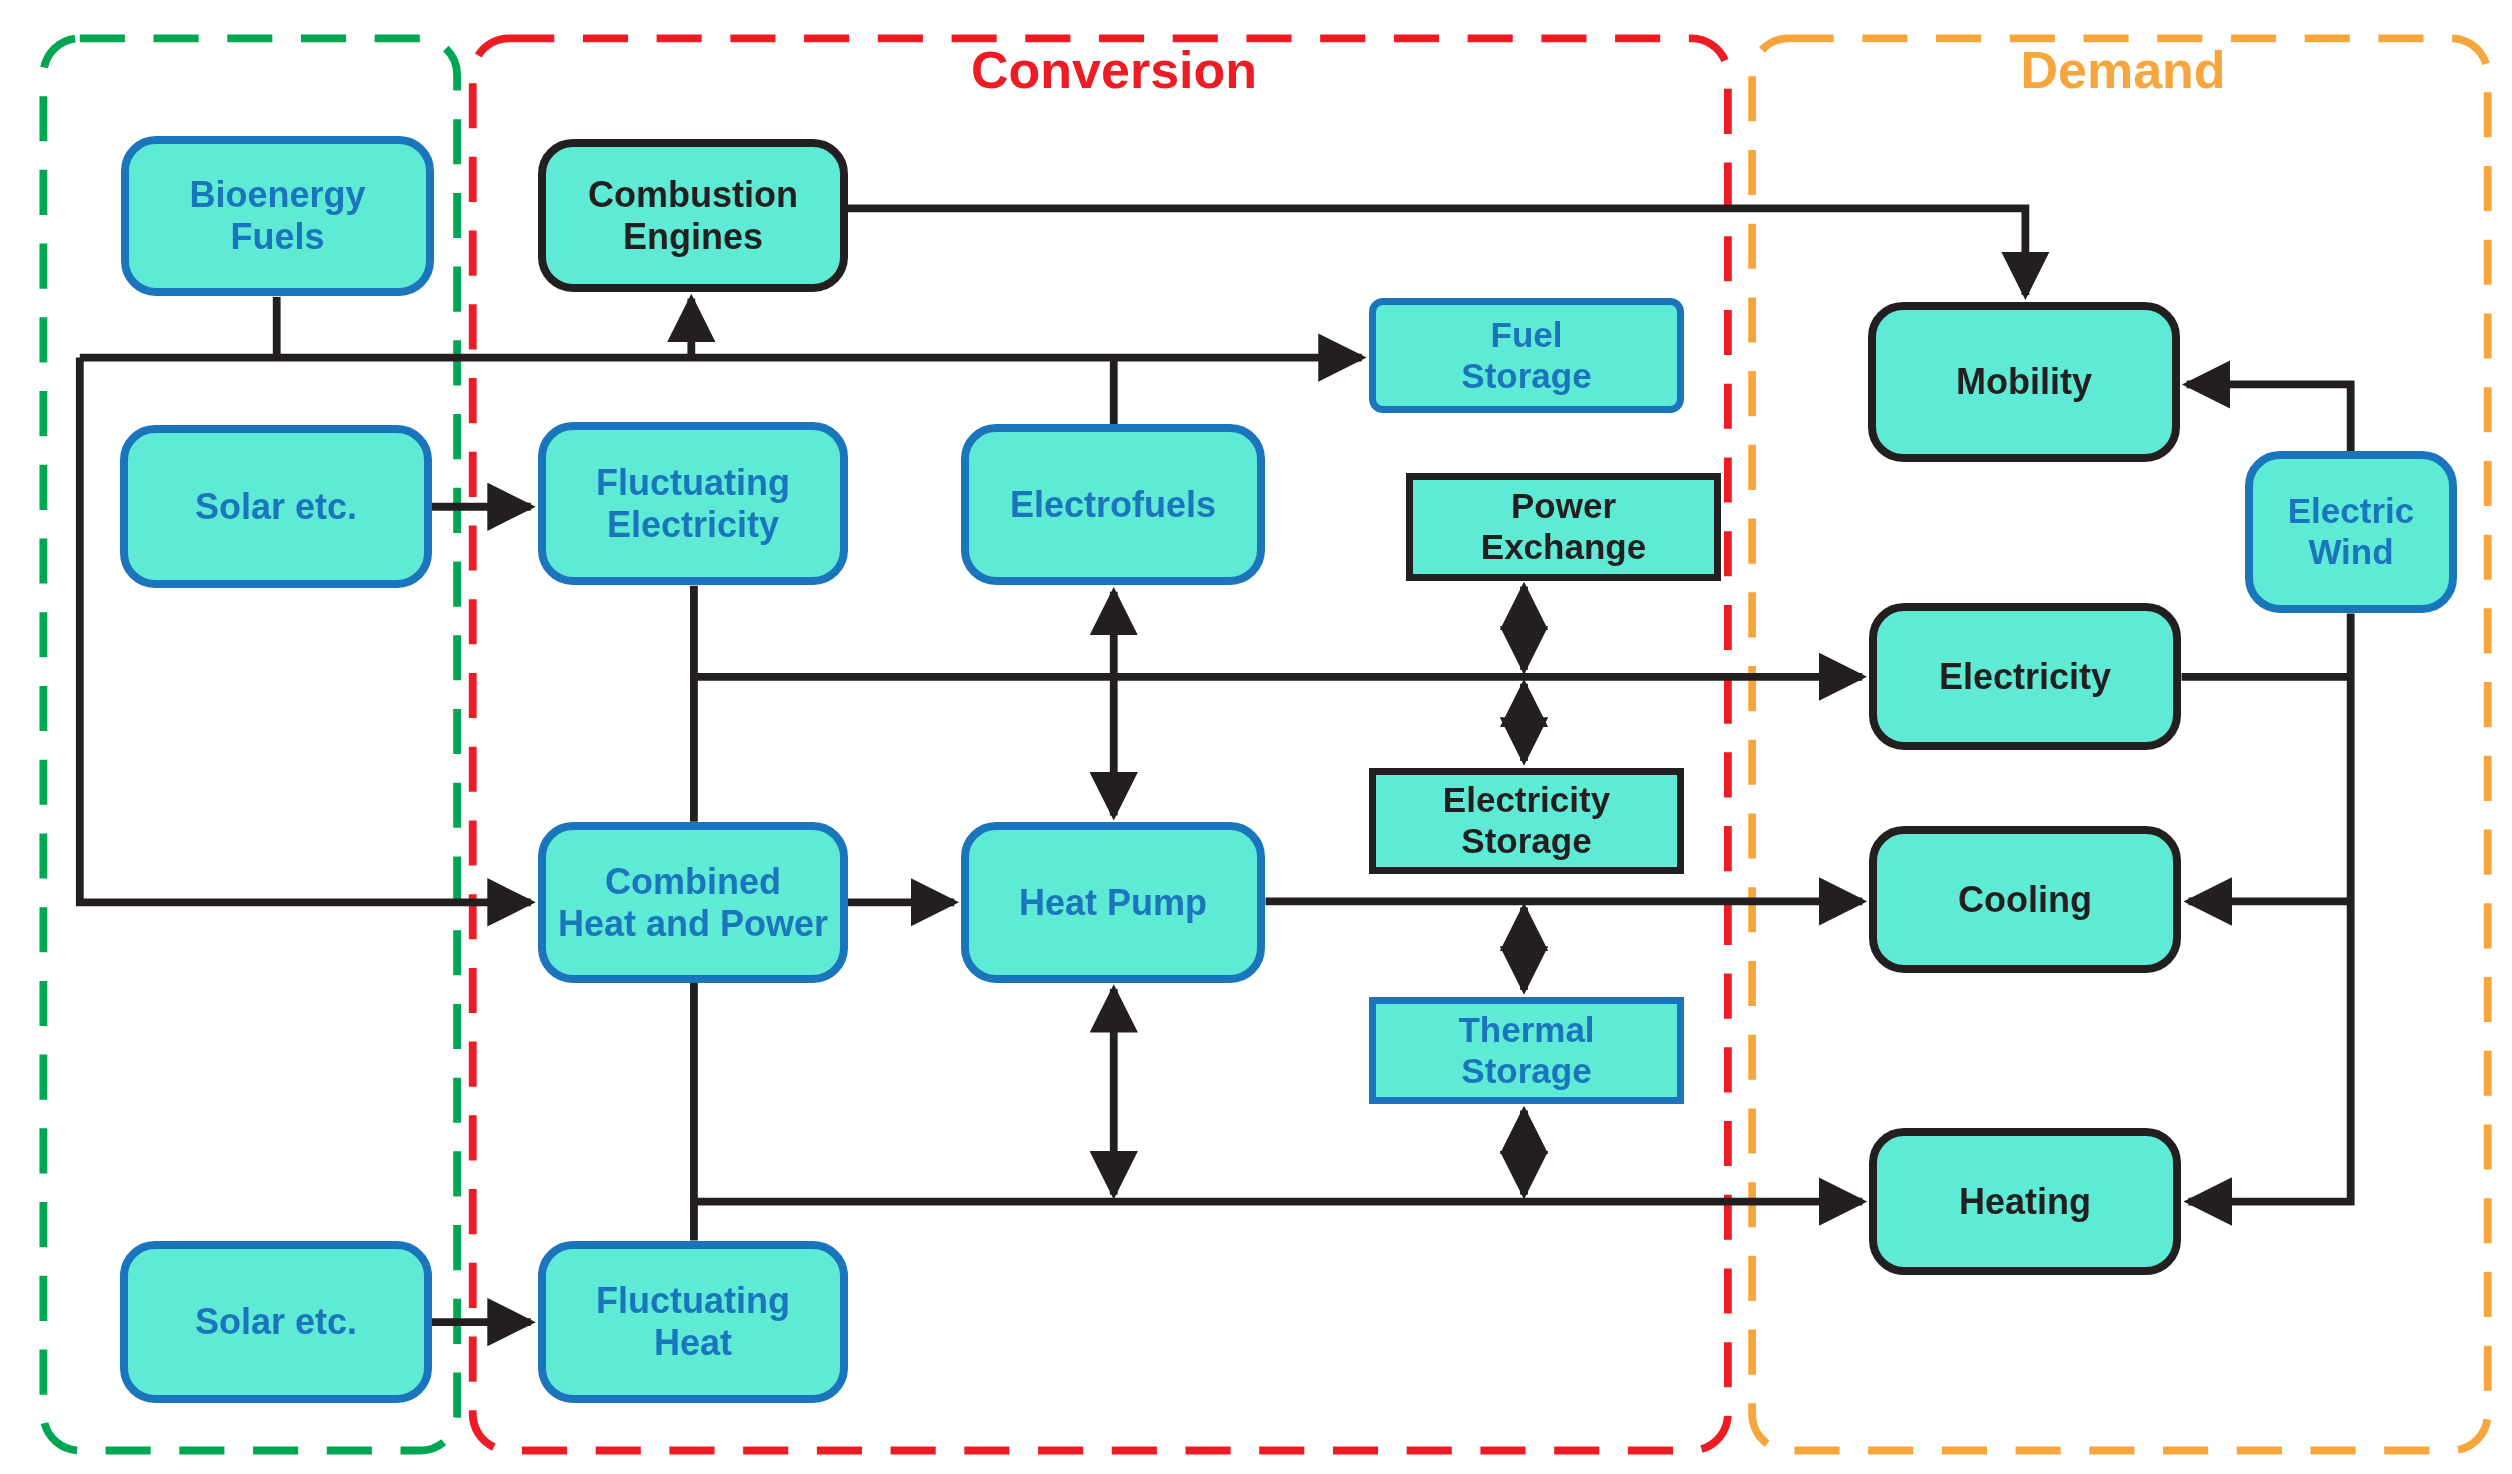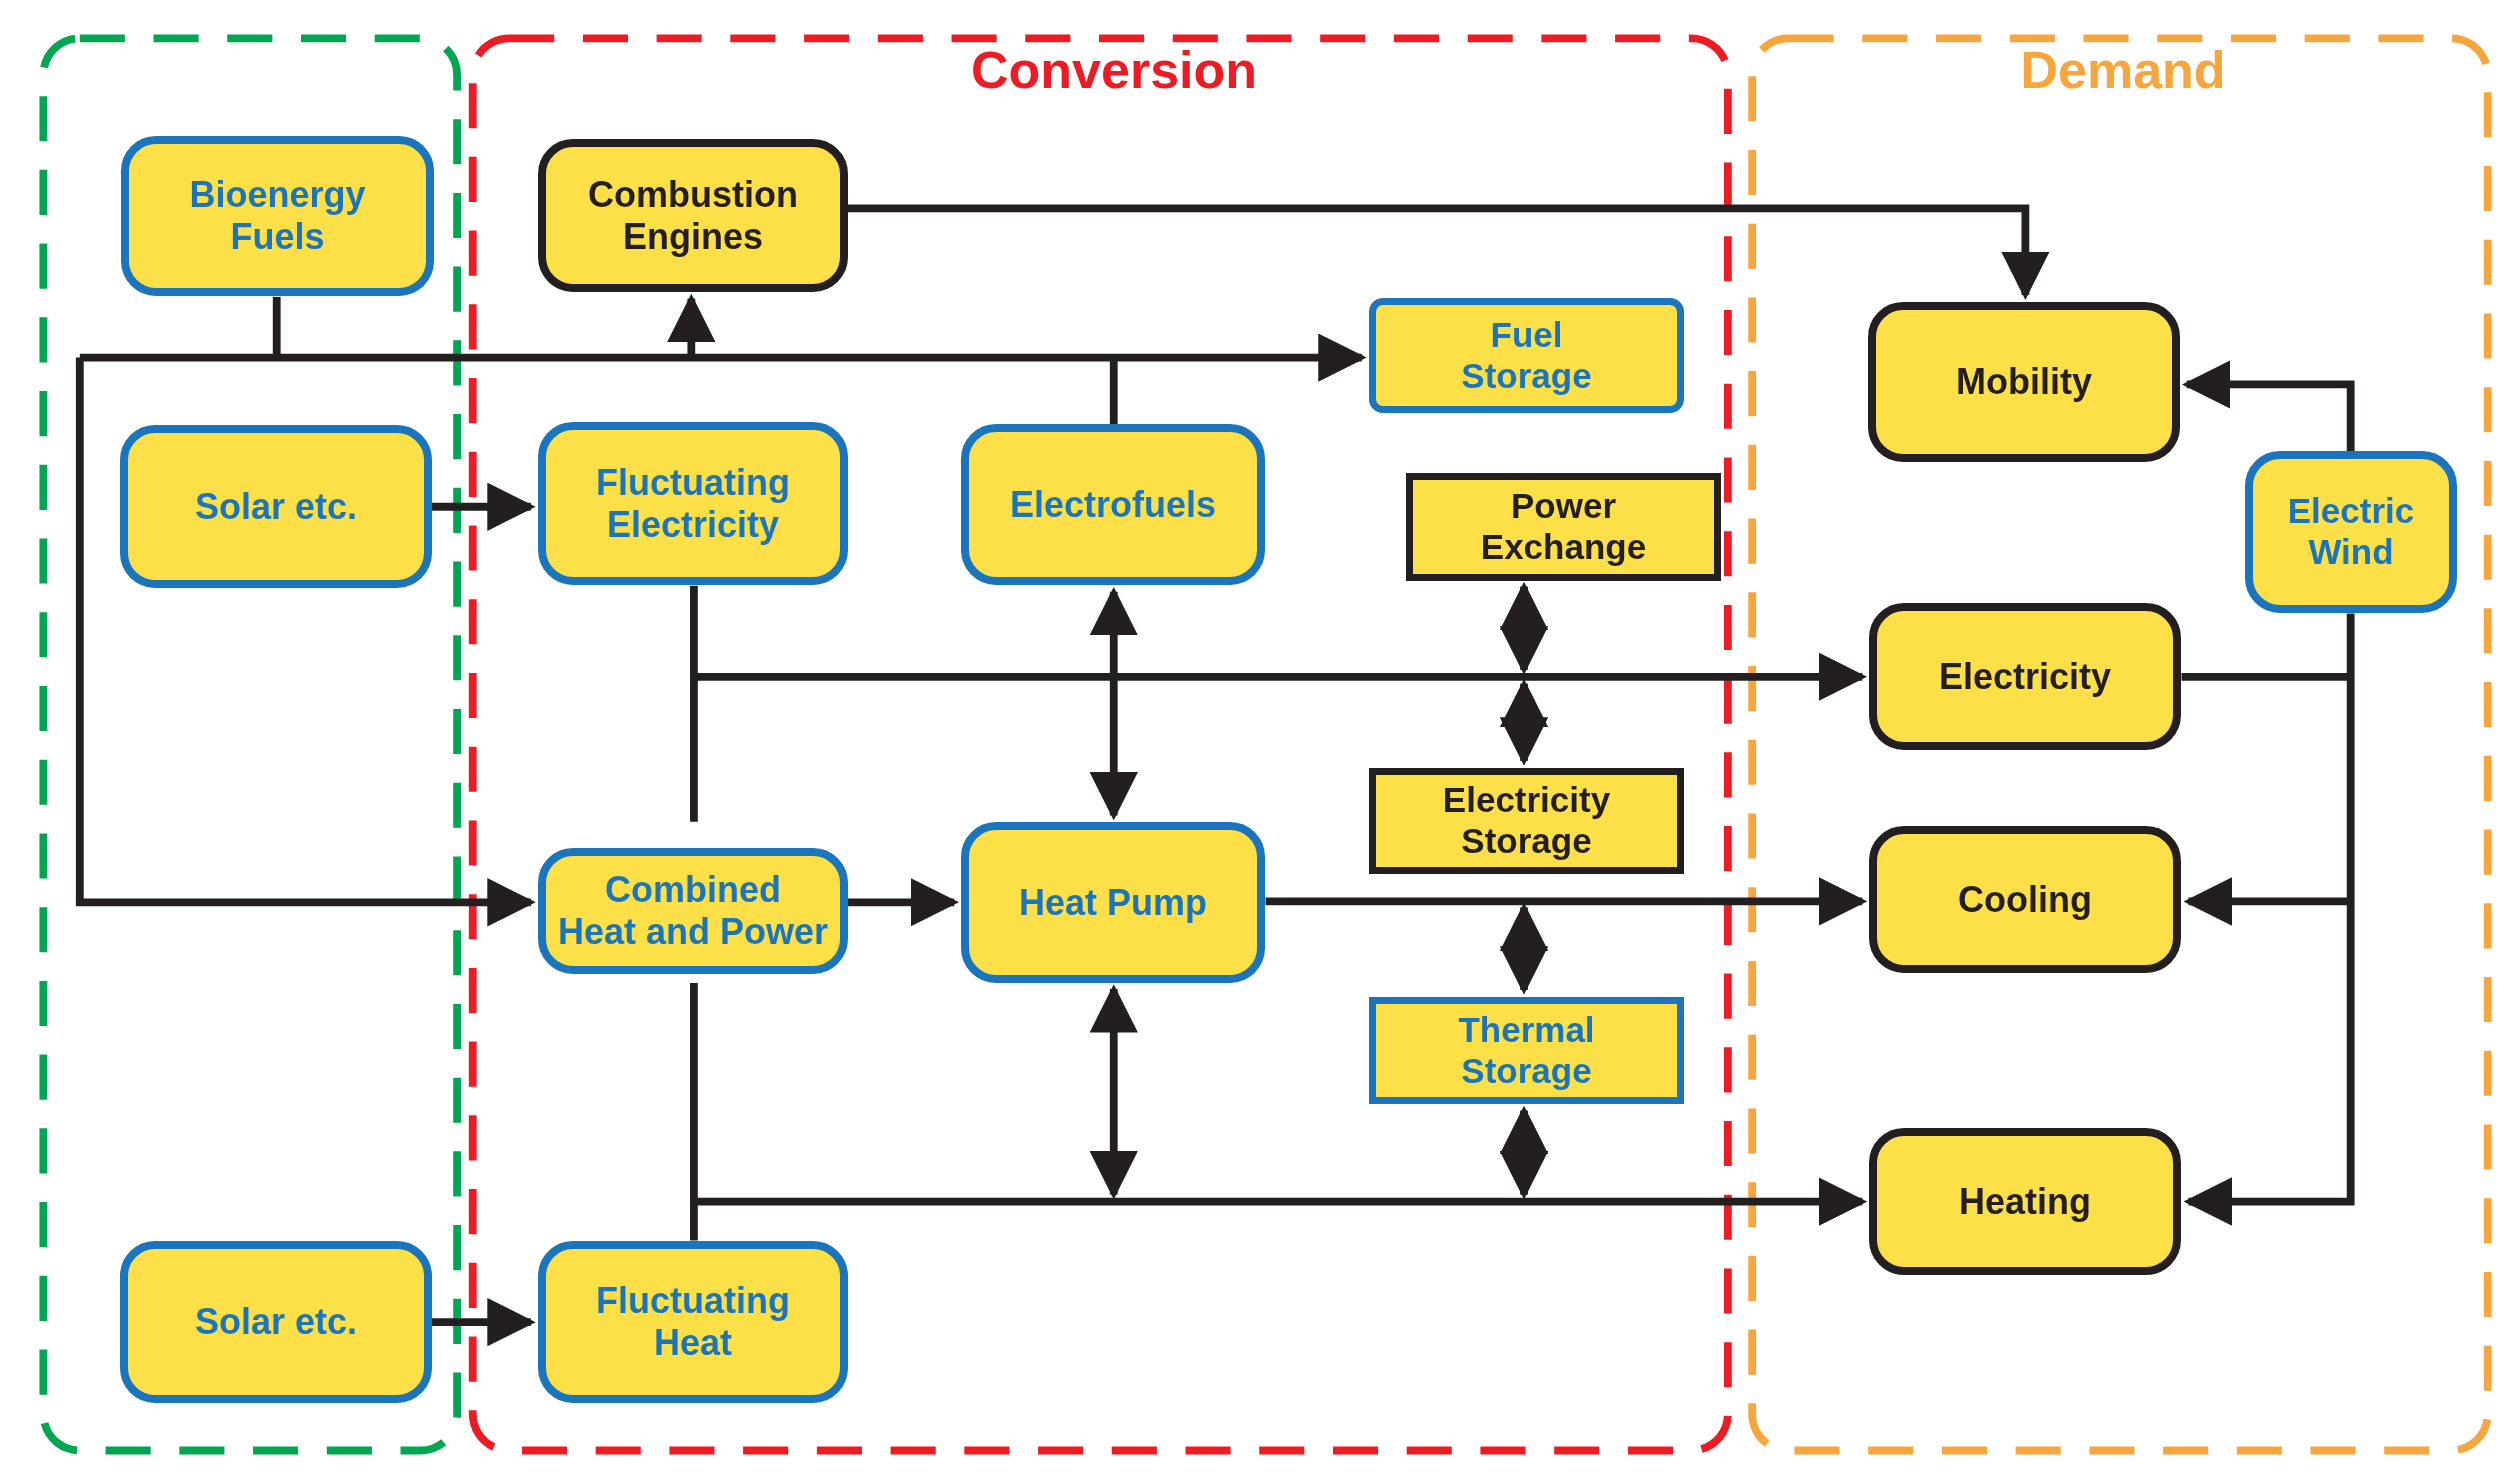--- a/index.html
+++ b/index.html
@@ -1,20 +1,20 @@
 <!DOCTYPE html>
 <html style="font-size:14px"><head>
 <meta charset="utf-8">
 <style>
   html,body{margin:0;padding:0;background:#ffffff;}
   #stage{position:relative;width:2512px;height:1475px;background:#ffffff;overflow:hidden;
          font-family:"Liberation Sans", sans-serif;}
   #wires{position:absolute;left:0;top:0;width:100%;height:100%;}
   .node{position:absolute;display:flex;align-items:center;justify-content:center;
-        text-align:center;font-weight:bold;background:#fde047;box-sizing:border-box;}
+        text-align:center;font-weight:bold;background:#5eead4;box-sizing:border-box;}
   .node span{white-space:pre-line;line-height:1.16;}
   .round{border-radius:35px;}
   .blue{border:8.7px solid #1B75BC;color:#1B75BC;font-size:36px;}
   .black{border:8.7px solid #231F20;color:#231F20;font-size:36px;}
   .rect{border-radius:0;border-width:7.8px;font-size:35px;}
   .sec-title{position:absolute;font-weight:bold;font-size:52px;transform:translateX(-50%);
              white-space:nowrap;}
   .t-res{color:#00A651;}
   .t-con{color:#ED1C24;}
   .t-dem{color:#F6A63C;}
@@ -83,21 +83,21 @@
   </div>
 
   <div class="node round black" style="left:538px;top:139px;width:310px;height:153px;">
     <span>Combustion
 Engines</span>
   </div>
   <div class="node round blue" style="left:538px;top:422px;width:310px;height:163px;">
     <span>Fluctuating
 Electricity</span>
   </div>
-  <div class="node round blue" style="left:538px;top:848px;width:310px;height:126px;">
+  <div class="node round blue" style="left:538px;top:822px;width:310px;height:161px;">
     <span>Combined
 Heat and Power</span>
   </div>
   <div class="node round blue" style="left:538px;top:1241px;width:310px;height:162px;">
     <span>Fluctuating
 Heat</span>
   </div>
   <div class="node round blue" style="left:961px;top:424px;width:304px;height:161px;">
     <span>Electrofuels</span>
   </div>

